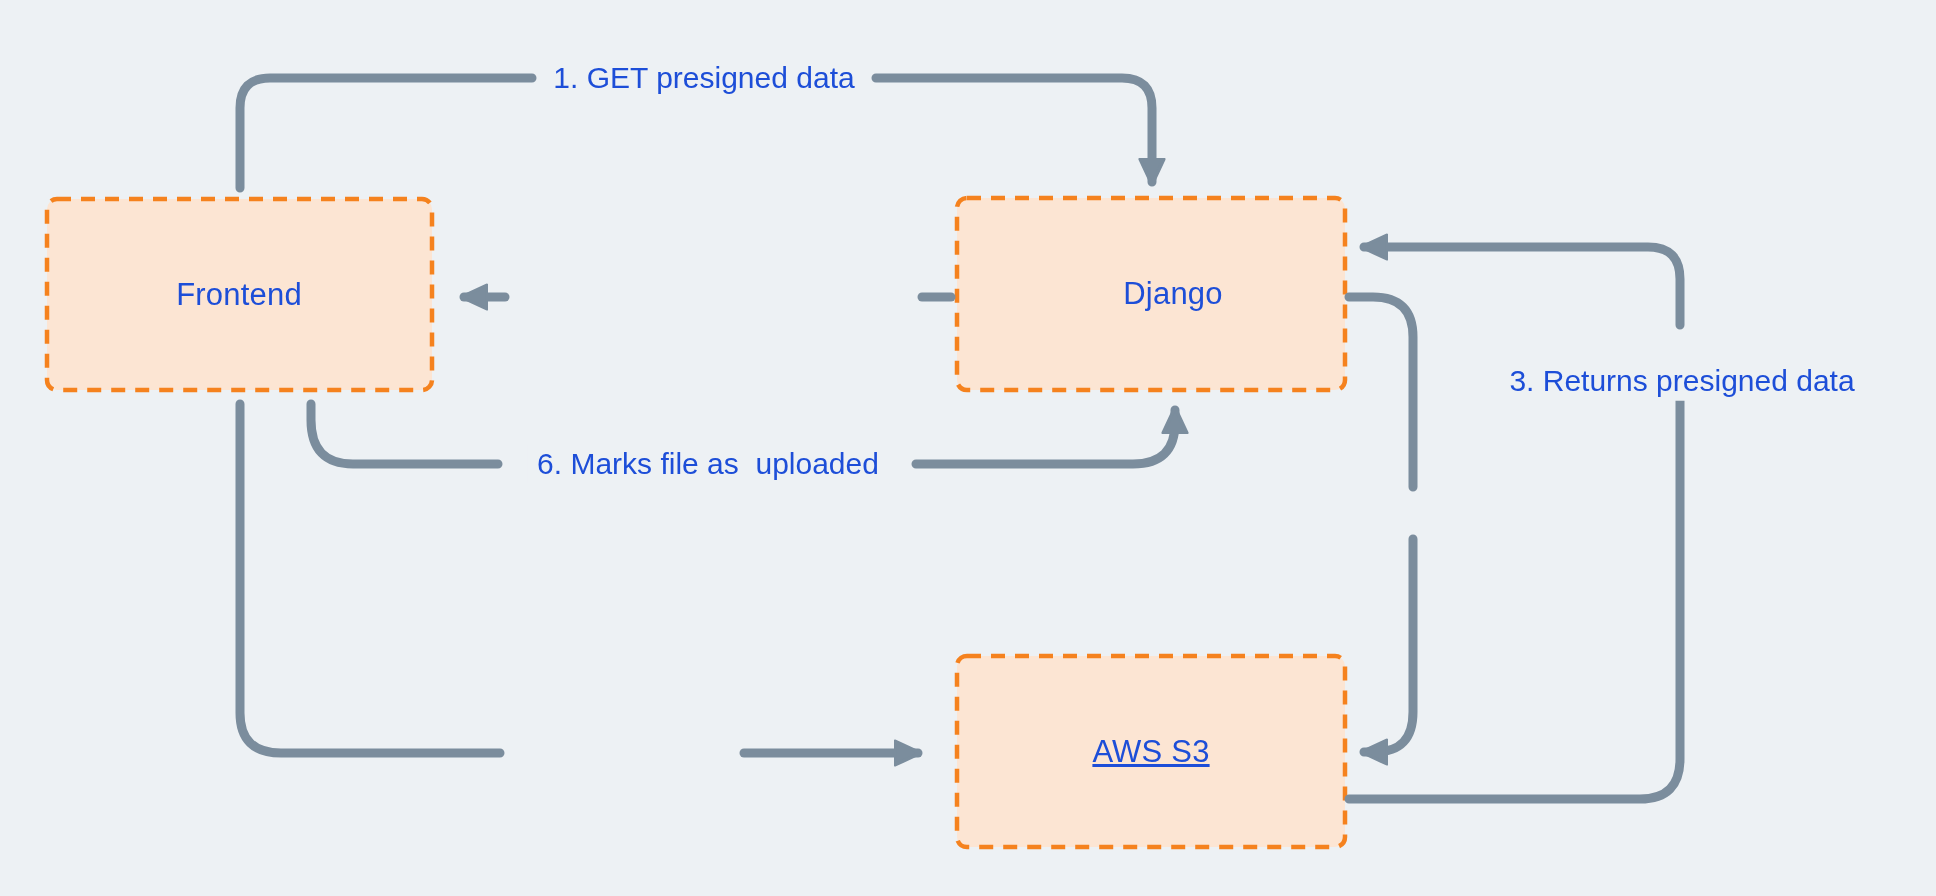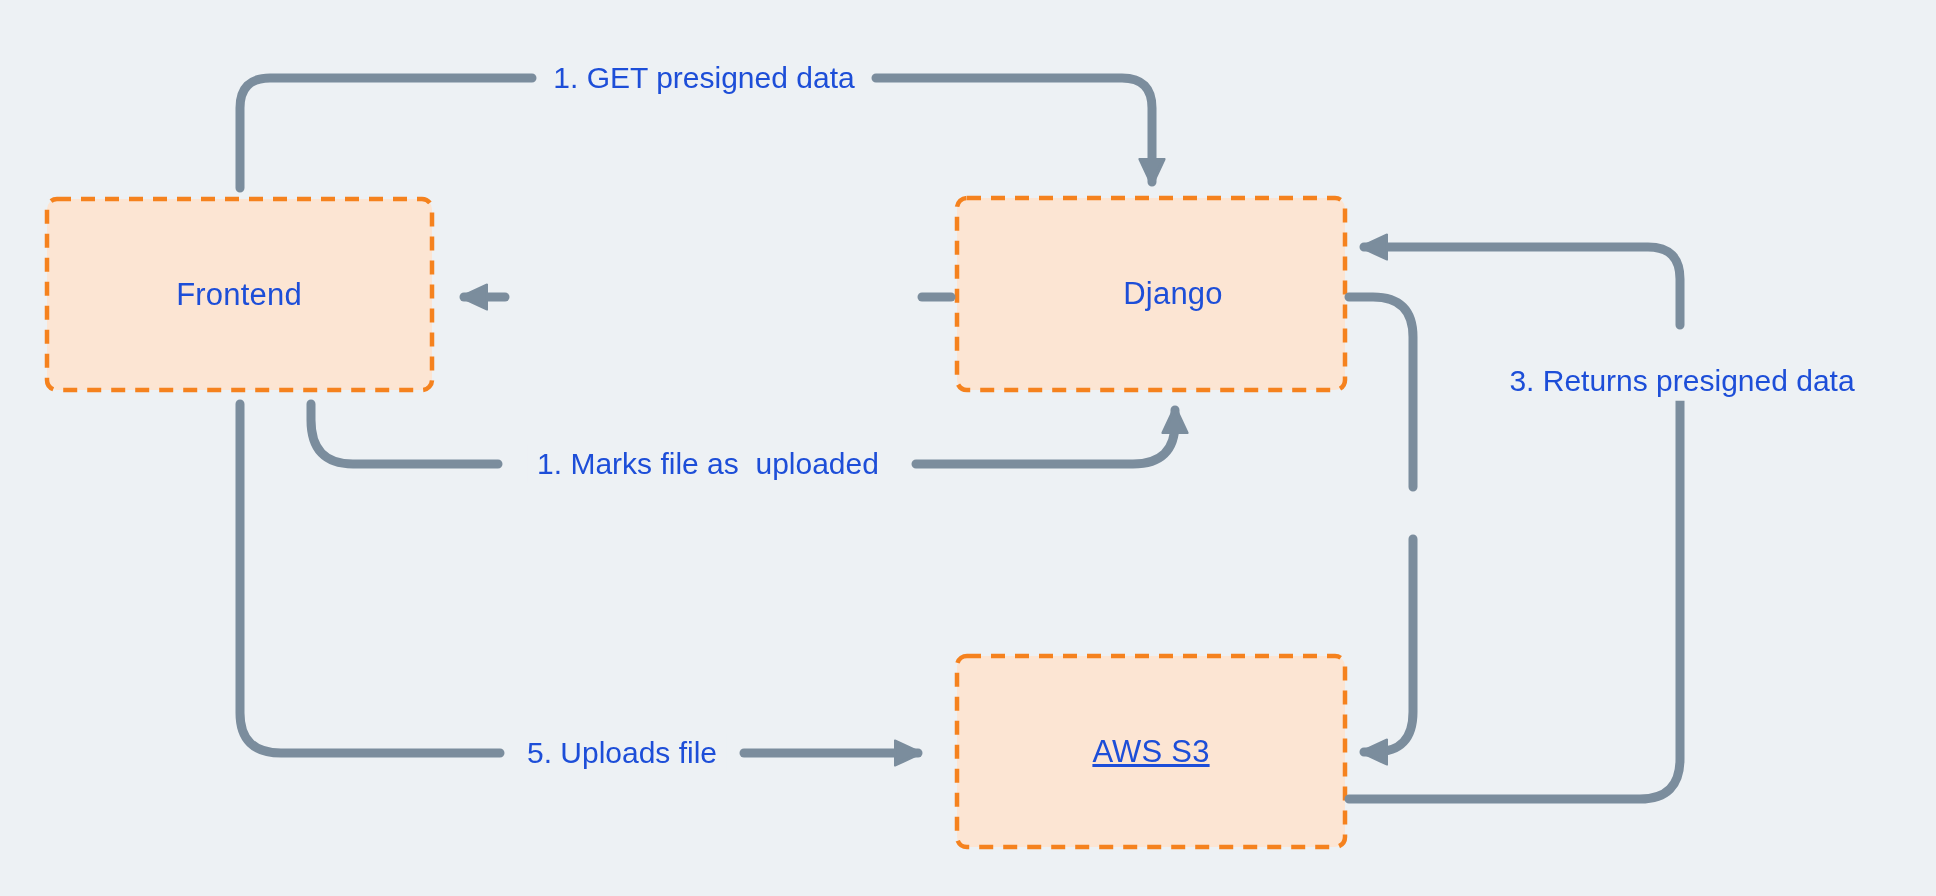--- a/index.html
+++ b/index.html
@@ -77,16 +77,15 @@
       <path d="M 744 753 H 918" marker-end="url(#ah)"></path>
     </g>
   </svg>
 
   <div class="node-label" style="left:239px; top:295px;">Frontend</div>
   <div class="node-label" style="left:1153px; top:294px;margin-left:20px;">Django</div>
   <div class="node-label" style="left:1151px; top:752px;text-decoration:underline;">AWS S3</div>
 
   <div class="edge-label" style="left:704px; top:78px;">1. GET presigned data</div>
   <div class="edge-label" style="left:1682px; top:350px;margin-top:31px;">3. Returns presigned data</div>
-  <div class="edge-label" style="left:622px; top:753px;">5. Uploads file</div>
-  <div class="edge-label" style="left:708px; top:464px;">1. Marks file as  uploaded</div>
+  <div class="edge-label" style="left:708px; top:464px;">6. Marks file as  uploaded</div>
 
 </div>
 
 </body></html>

